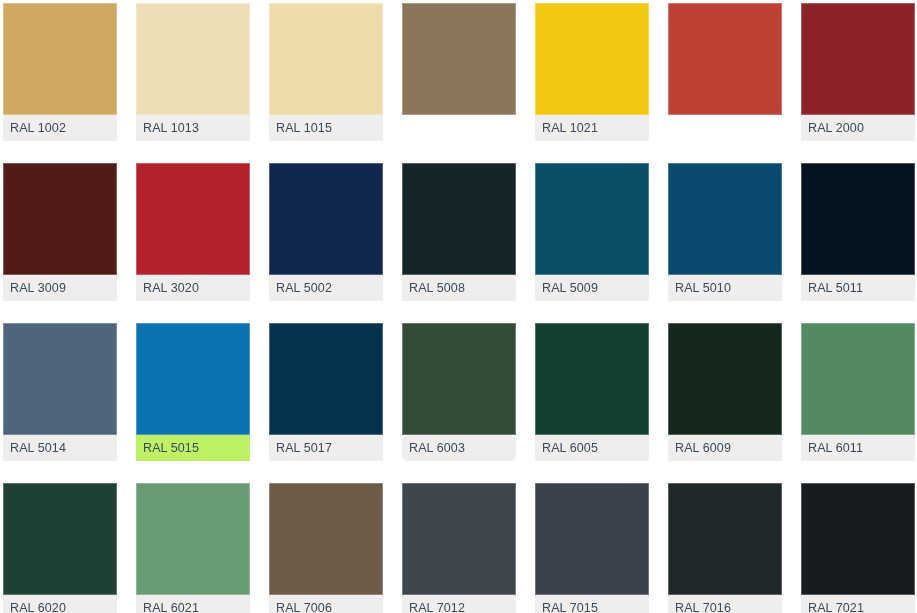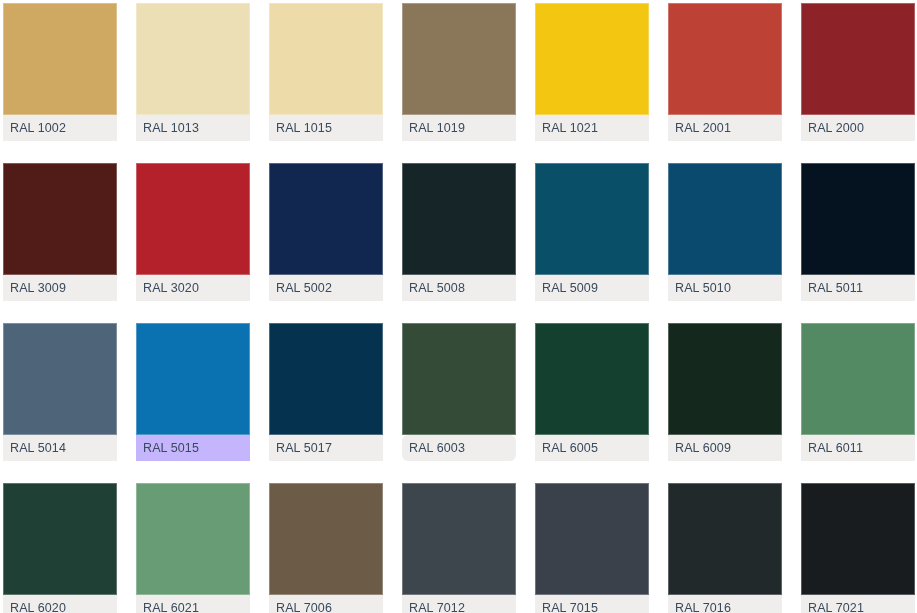--- a/index.html
+++ b/index.html
@@ -81,35 +81,29 @@
       </div>
     </div>
     <div class="swatch-cell">
       <div class="swatch-chip" style="background-color: rgb(237, 220, 170);"></div>
       <div class="swatch-label-bar" style="background-color: rgb(239, 238, 236);">
         <span class="swatch-label-text" style="color: rgb(58, 74, 92);">RAL 1015</span>
       </div>
     </div>
     <div class="swatch-cell">
       <div class="swatch-chip" style="background-color: rgb(138, 118, 88);"></div>
-      <div class="swatch-label-bar" style="background-color: rgb(239, 238, 236);">
-        <span class="swatch-label-text" style="color: rgb(58, 74, 92);">RAL 1019</span>
-      </div>
     </div>
     <div class="swatch-cell">
       <div class="swatch-chip" style="background-color: rgb(243, 198, 18);"></div>
       <div class="swatch-label-bar" style="background-color: rgb(239, 238, 236);">
         <span class="swatch-label-text" style="color: rgb(58, 74, 92);">RAL 1021</span>
       </div>
     </div>
     <div class="swatch-cell">
       <div class="swatch-chip" style="background-color: rgb(189, 65, 52);"></div>
-      <div class="swatch-label-bar" style="background-color: rgb(239, 238, 236);">
-        <span class="swatch-label-text" style="color: rgb(58, 74, 92);">RAL 2001</span>
-      </div>
     </div>
     <div class="swatch-cell">
       <div class="swatch-chip" style="background-color: rgb(142, 34, 41);"></div>
       <div class="swatch-label-bar" style="background-color: rgb(239, 238, 236);">
         <span class="swatch-label-text" style="color: rgb(58, 74, 92);">RAL 2000</span>
       </div>
     </div>
     <div class="swatch-cell">
       <div class="swatch-chip" style="background-color: rgb(81, 28, 23);"></div>
       <div class="swatch-label-bar" style="background-color: rgb(239, 238, 236);">
@@ -153,21 +147,21 @@
       </div>
     </div>
     <div class="swatch-cell">
       <div class="swatch-chip" style="background-color: rgb(77, 100, 121);"></div>
       <div class="swatch-label-bar" style="background-color: rgb(239, 238, 236);">
         <span class="swatch-label-text" style="color: rgb(58, 74, 92);">RAL 5014</span>
       </div>
     </div>
     <div class="swatch-cell">
       <div class="swatch-chip" style="background-color: rgb(10, 114, 177);"></div>
-      <div class="swatch-label-bar" style="background-color: #c4b5fd;">
+      <div class="swatch-label-bar" style="background-color: #bef264;">
         <span class="swatch-label-text" style="color: rgb(58, 74, 92);">RAL 5015</span>
       </div>
     </div>
     <div class="swatch-cell">
       <div class="swatch-chip" style="background-color: rgb(5, 50, 79);"></div>
       <div class="swatch-label-bar" style="background-color: rgb(239, 238, 236);">
         <span class="swatch-label-text" style="color: rgb(58, 74, 92);">RAL 5017</span>
       </div>
     </div>
     <div class="swatch-cell">

